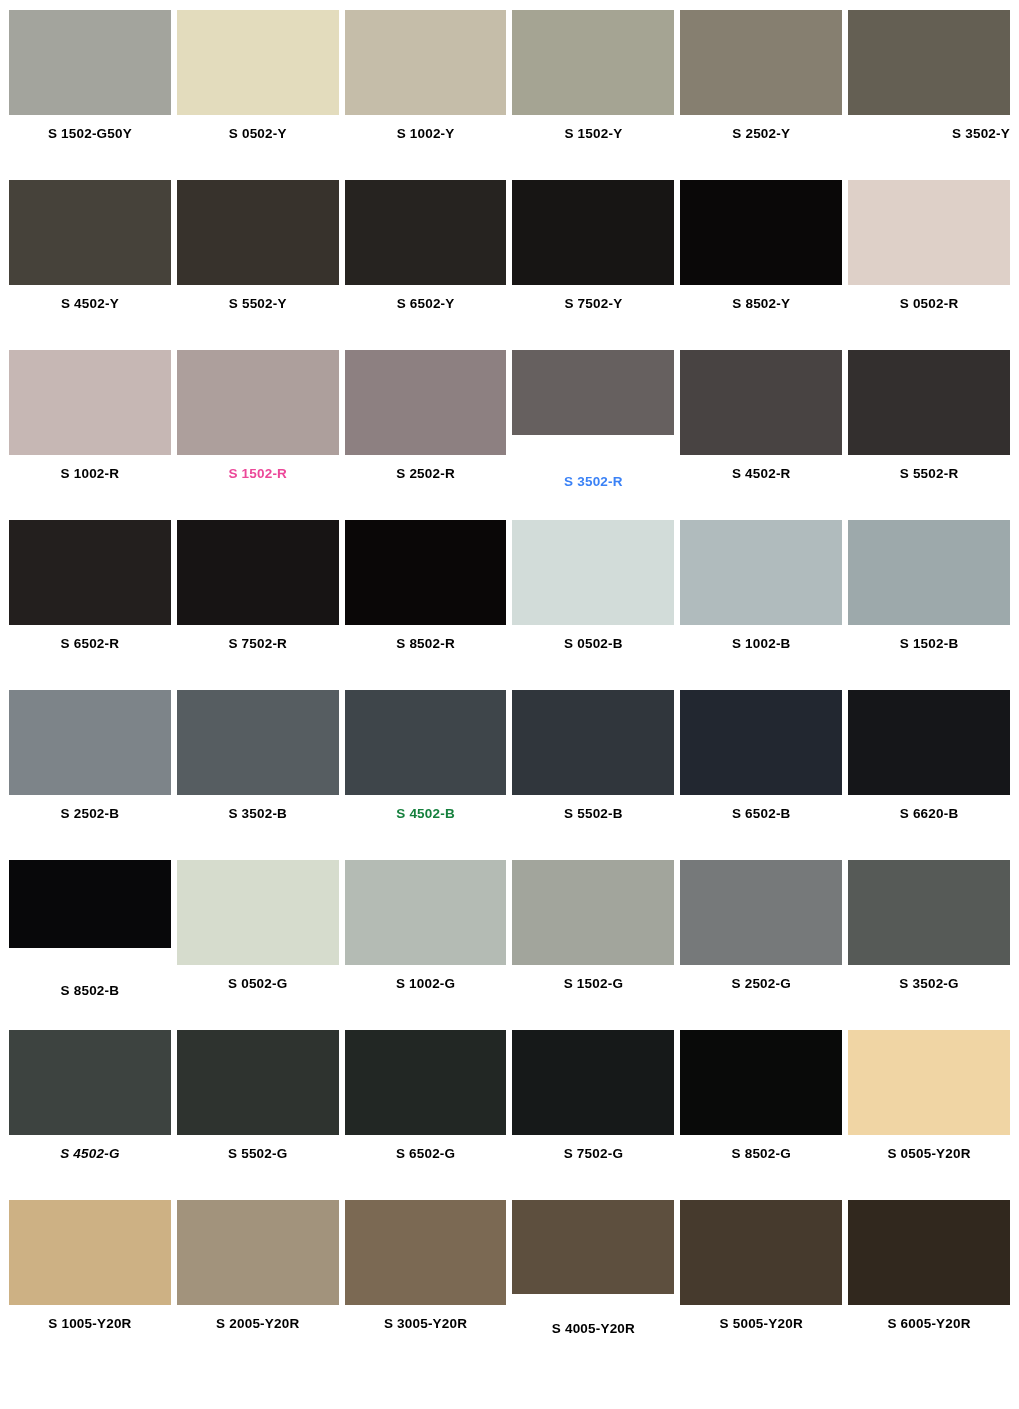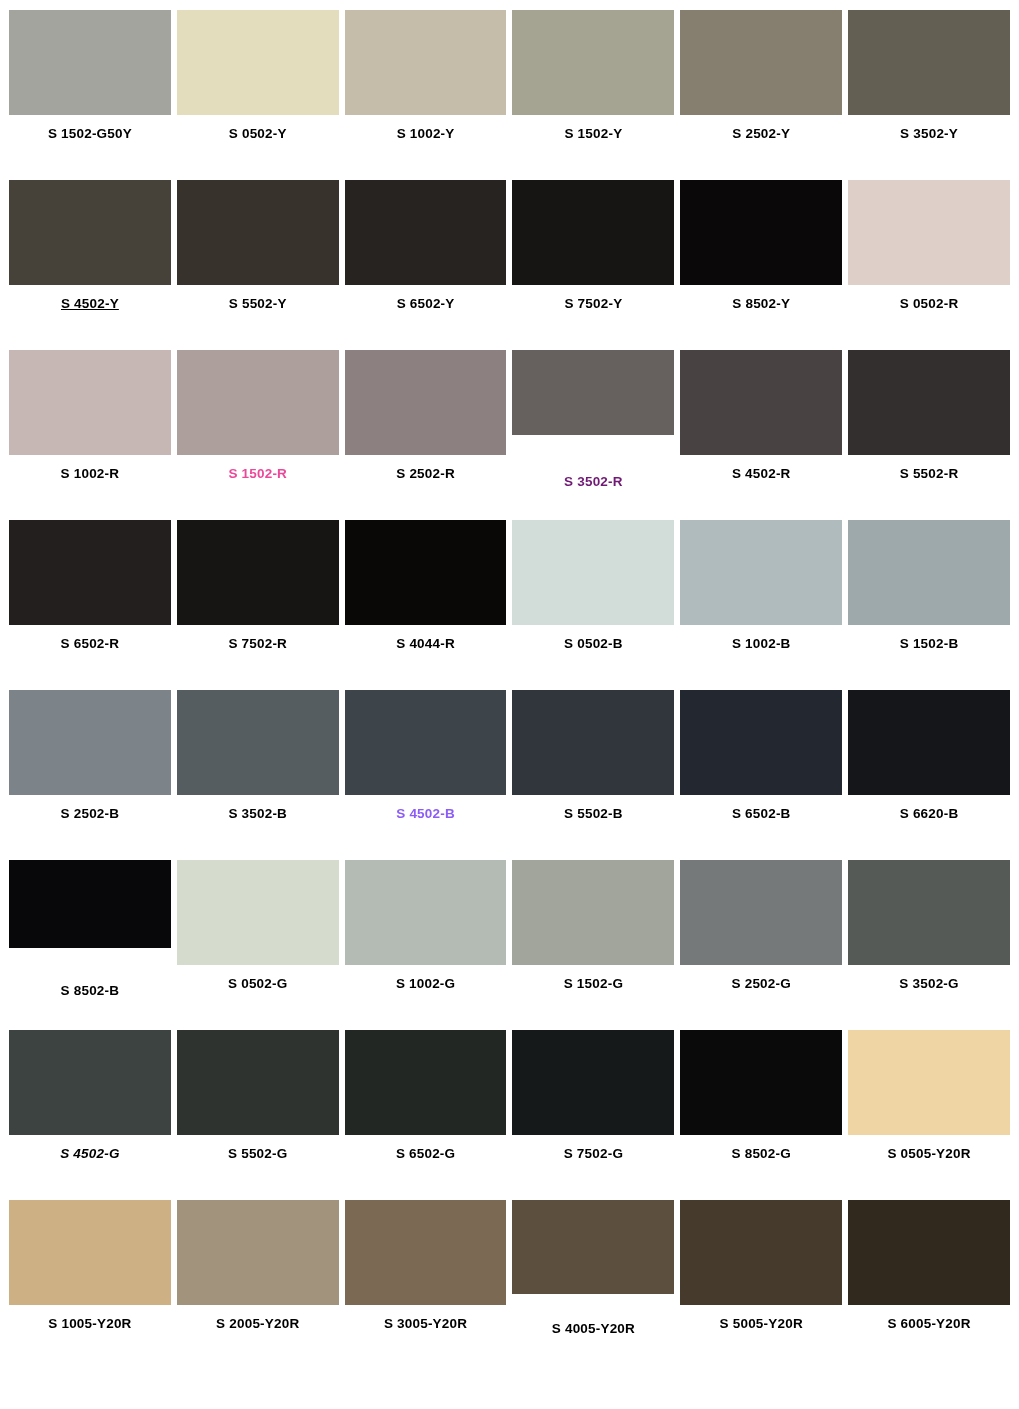--- a/index.html
+++ b/index.html
@@ -83,27 +83,27 @@
       <div class="swatch-cell">
         <div class="swatch-chip" style="background-color: rgb(165, 164, 147);"></div>
         <div class="swatch-label" style="color: rgb(0, 0, 0);">S 1502-Y</div>
       </div>
       <div class="swatch-cell">
         <div class="swatch-chip" style="background-color: rgb(134, 127, 112);"></div>
         <div class="swatch-label" style="color: rgb(0, 0, 0);">S 2502-Y</div>
       </div>
       <div class="swatch-cell">
         <div class="swatch-chip" style="background-color: rgb(100, 95, 83);"></div>
-        <div class="swatch-label" style="color: rgb(0, 0, 0);">S 3502-Y</div>
+        <div class="swatch-label" style="color: rgb(0, 0, 0); text-align: right;">S 3502-Y</div>
       </div>
     </div>
     <div class="row">
       <div class="swatch-cell">
         <div class="swatch-chip" style="background-color: rgb(70, 66, 58);"></div>
-        <div class="swatch-label" style="color: rgb(0, 0, 0); text-decoration: underline;">S 4502-Y</div>
+        <div class="swatch-label" style="color: rgb(0, 0, 0);">S 4502-Y</div>
       </div>
       <div class="swatch-cell">
         <div class="swatch-chip" style="background-color: rgb(55, 50, 44);"></div>
         <div class="swatch-label" style="color: rgb(0, 0, 0);">S 5502-Y</div>
       </div>
       <div class="swatch-cell">
         <div class="swatch-chip" style="background-color: rgb(38, 35, 32);"></div>
         <div class="swatch-label" style="color: rgb(0, 0, 0);">S 6502-Y</div>
       </div>
       <div class="swatch-cell">
@@ -127,21 +127,21 @@
       <div class="swatch-cell">
         <div class="swatch-chip" style="background-color: rgb(173, 159, 156);"></div>
         <div class="swatch-label" style="color: #ec4899;">S 1502-R</div>
       </div>
       <div class="swatch-cell">
         <div class="swatch-chip" style="background-color: rgb(141, 128, 129);"></div>
         <div class="swatch-label" style="color: rgb(0, 0, 0);">S 2502-R</div>
       </div>
       <div class="swatch-cell">
         <div class="swatch-chip" style="background-color: rgb(102, 96, 95);"></div>
-        <div class="swatch-label" style="color: #701a75; margin-top: 28px;">S 3502-R</div>
+        <div class="swatch-label" style="color: #3b82f6; margin-top: 28px;">S 3502-R</div>
       </div>
       <div class="swatch-cell">
         <div class="swatch-chip" style="background-color: rgb(72, 67, 66);"></div>
         <div class="swatch-label" style="color: rgb(0, 0, 0);">S 4502-R</div>
       </div>
       <div class="swatch-cell">
         <div class="swatch-chip" style="background-color: rgb(51, 47, 46);"></div>
         <div class="swatch-label" style="color: rgb(0, 0, 0);">S 5502-R</div>
       </div>
     </div>
@@ -149,21 +149,21 @@
       <div class="swatch-cell">
         <div class="swatch-chip" style="background-color: rgb(35, 31, 30);"></div>
         <div class="swatch-label" style="color: rgb(0, 0, 0);">S 6502-R</div>
       </div>
       <div class="swatch-cell">
         <div class="swatch-chip" style="background-color: rgb(23, 20, 20);"></div>
         <div class="swatch-label" style="color: rgb(0, 0, 0);">S 7502-R</div>
       </div>
       <div class="swatch-cell">
         <div class="swatch-chip" style="background-color: rgb(10, 7, 7);"></div>
-        <div class="swatch-label" style="color: rgb(0, 0, 0);">S 4044-R</div>
+        <div class="swatch-label" style="color: rgb(0, 0, 0);">S 8502-R</div>
       </div>
       <div class="swatch-cell">
         <div class="swatch-chip" style="background-color: rgb(210, 220, 217);"></div>
         <div class="swatch-label" style="color: rgb(0, 0, 0);">S 0502-B</div>
       </div>
       <div class="swatch-cell">
         <div class="swatch-chip" style="background-color: rgb(176, 187, 189);"></div>
         <div class="swatch-label" style="color: rgb(0, 0, 0);">S 1002-B</div>
       </div>
       <div class="swatch-cell">
@@ -175,21 +175,21 @@
       <div class="swatch-cell">
         <div class="swatch-chip" style="background-color: rgb(125, 132, 137);"></div>
         <div class="swatch-label" style="color: rgb(0, 0, 0);">S 2502-B</div>
       </div>
       <div class="swatch-cell">
         <div class="swatch-chip" style="background-color: rgb(86, 93, 97);"></div>
         <div class="swatch-label" style="color: rgb(0, 0, 0);">S 3502-B</div>
       </div>
       <div class="swatch-cell">
         <div class="swatch-chip" style="background-color: rgb(62, 69, 74);"></div>
-        <div class="swatch-label" style="color: #8b5cf6;">S 4502-B</div>
+        <div class="swatch-label" style="color: #15803d;">S 4502-B</div>
       </div>
       <div class="swatch-cell">
         <div class="swatch-chip" style="background-color: rgb(48, 54, 60);"></div>
         <div class="swatch-label" style="color: rgb(0, 0, 0);">S 5502-B</div>
       </div>
       <div class="swatch-cell">
         <div class="swatch-chip" style="background-color: rgb(34, 39, 48);"></div>
         <div class="swatch-label" style="color: rgb(0, 0, 0);">S 6502-B</div>
       </div>
       <div class="swatch-cell">

